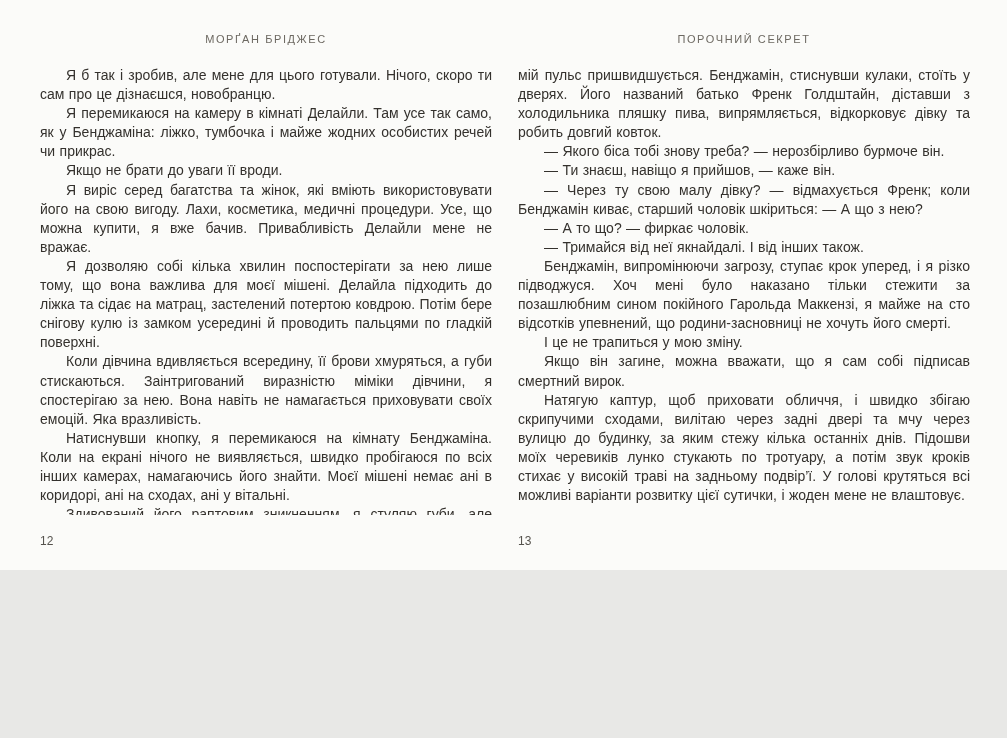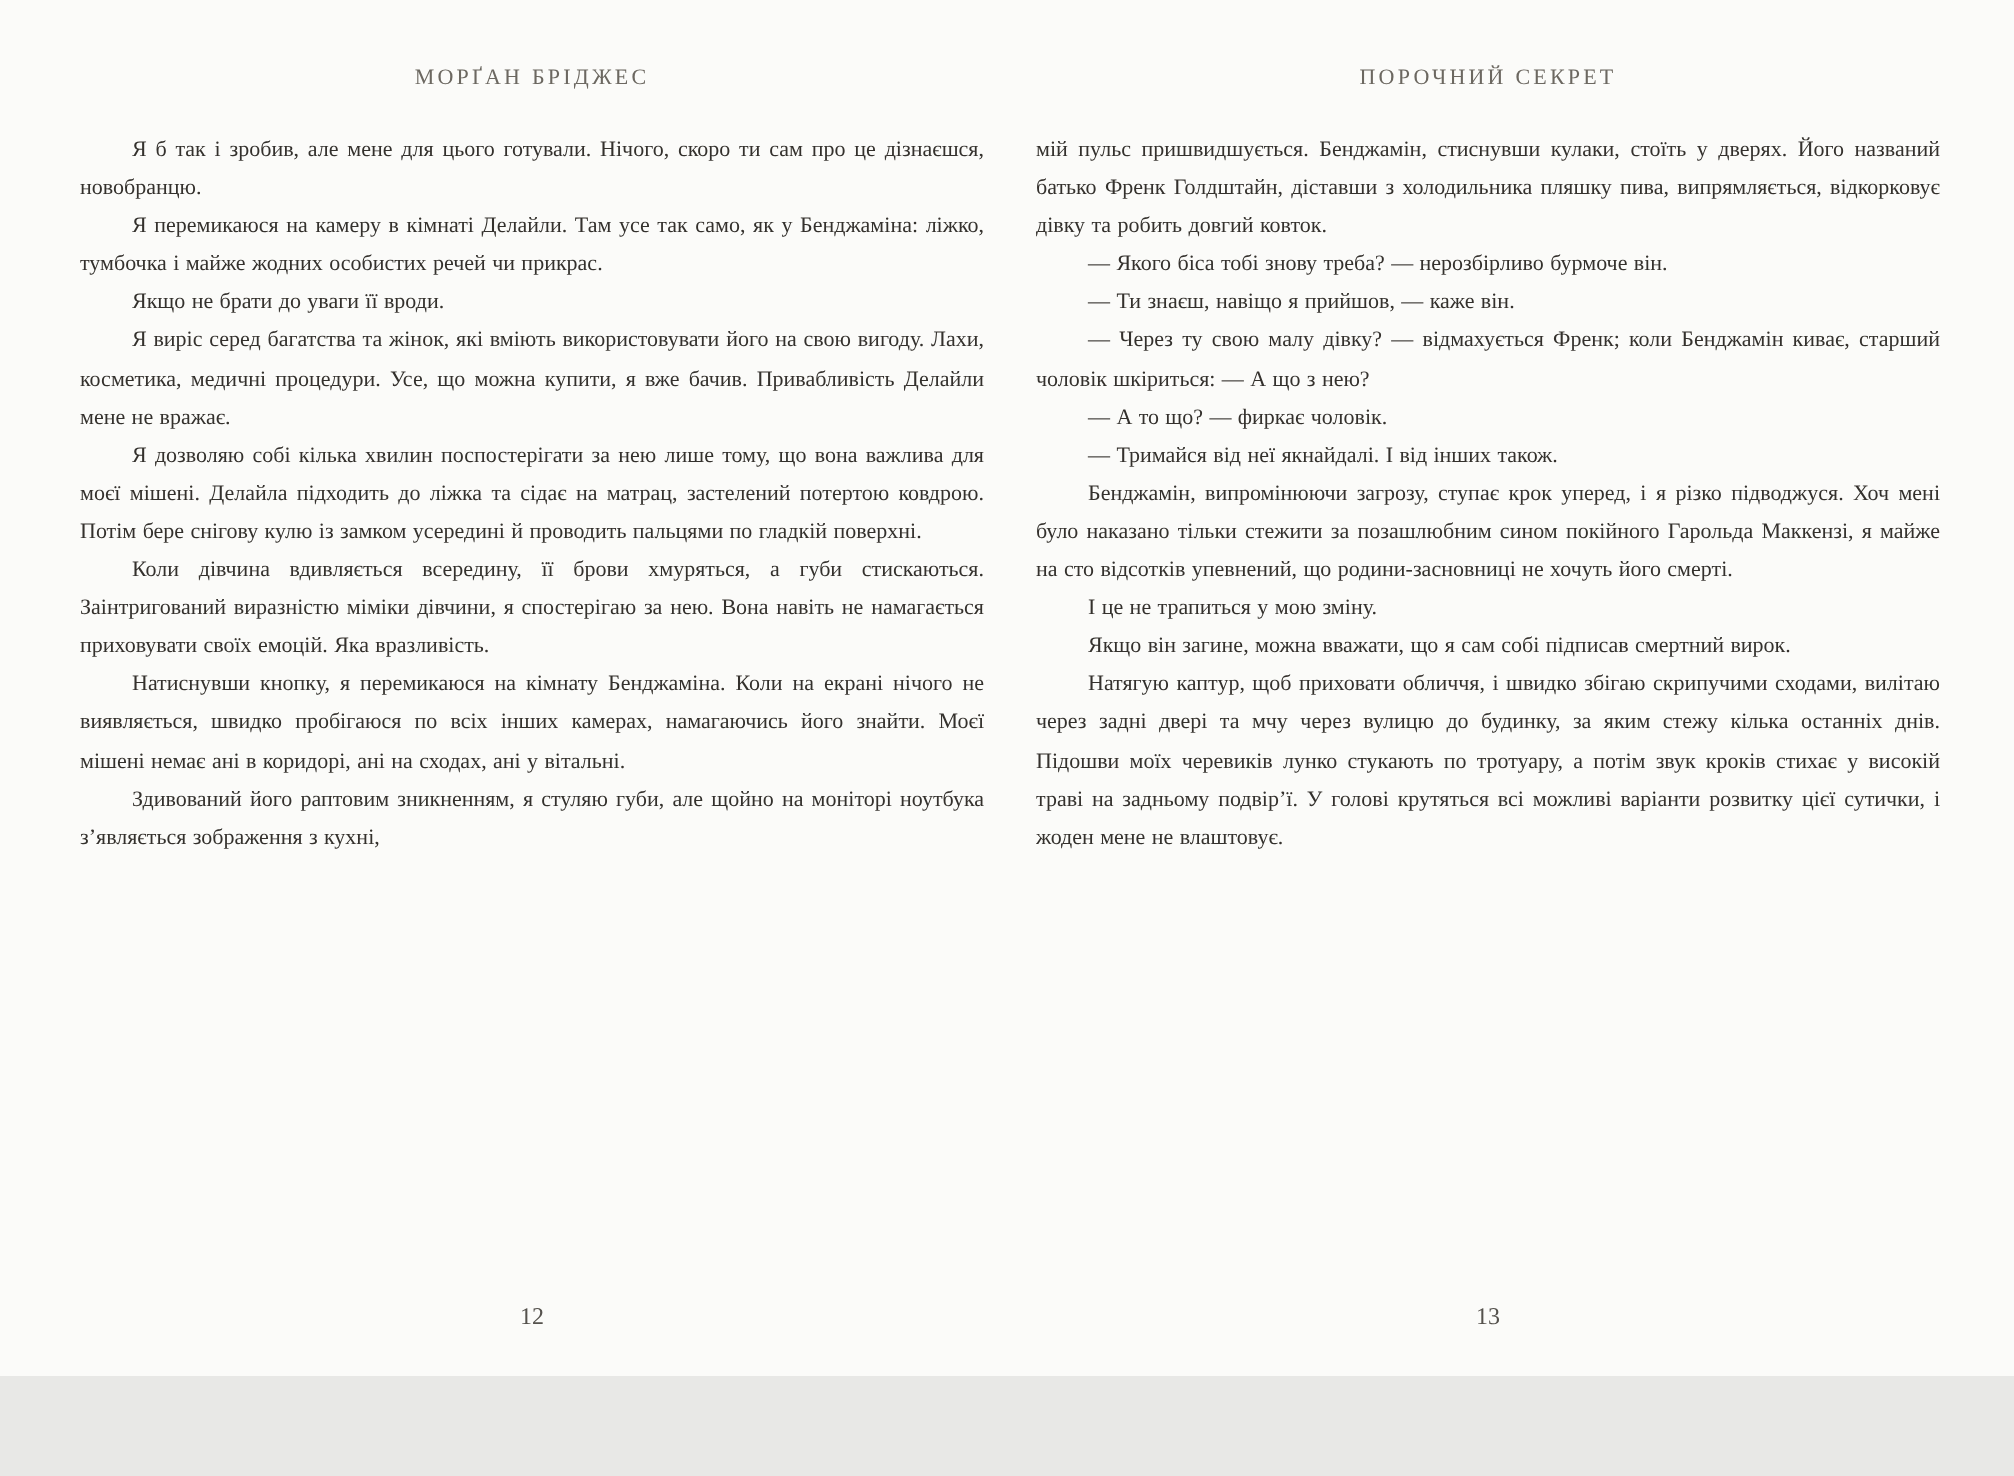--- a/index.html
+++ b/index.html
@@ -3,24 +3,24 @@
 <meta charset="utf-8">
 <style>
   html, body {
     margin: 0;
     padding: 0;
     background: #e8e8e6;
   }
   .spread {
     position: relative;
     width: 1007px;
-    height: 688px;
+    height: 570px;
     background: #fbfbf9;
     overflow: hidden;
-    font-family: Liberation Serif, serif;
+    font-family: Liberation Sans, sans-serif;
     color: #34312d;
   }
   .page {
     position: absolute;
     top: 0;
     height: 100%;
     width: 452px;
   }
   .page.left  { left: 40px; }
   .page.right { left: 518px; }
@@ -35,39 +35,39 @@
     color: #6c6861;
     text-transform: uppercase;
   }
   .page-body {
     position: absolute;
     top: 66px;
     left: 0;
     right: 0;
     bottom: 55px;
     overflow: hidden;
-    font-size: 11px;
+    font-size: 14px;
     line-height: 19.1px;
     text-align: justify;
     word-spacing: 0.04em;
   }
   .page-body p {
     margin: 0;
     padding: 0;
     text-indent: 26px;
   }
   .page-body p.no-indent {
     text-indent: 0;
   }
   .page-number {
     position: absolute;
     bottom: 22px;
     left: 0;
     width: 100%;
-    text-align: center;
+    text-align: left;
     font-size: 12px;
     color: #55524d;
   }
 </style>
 </head>
 <body>
 
 <div class="spread">
 
   <div class="page left">

